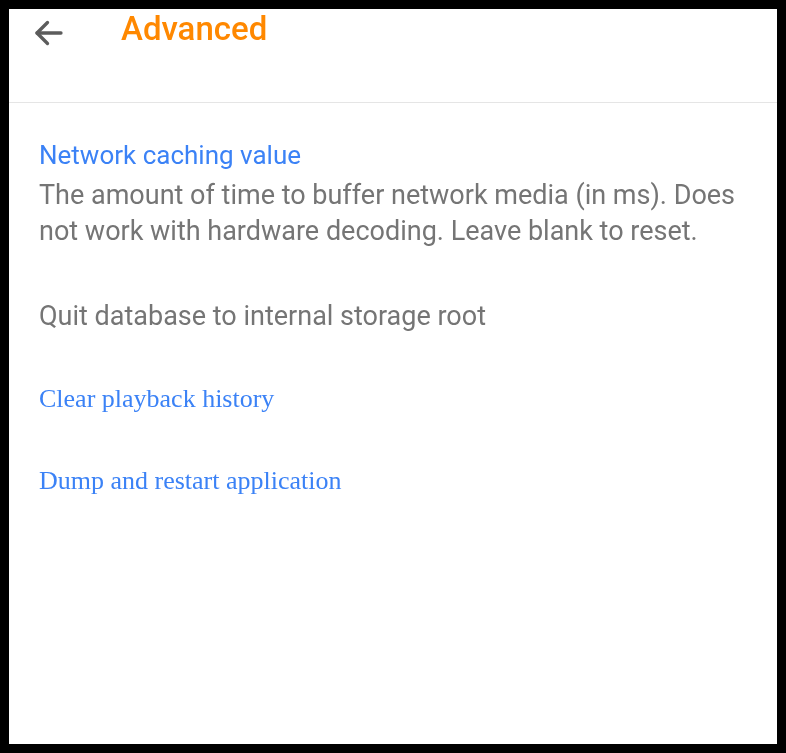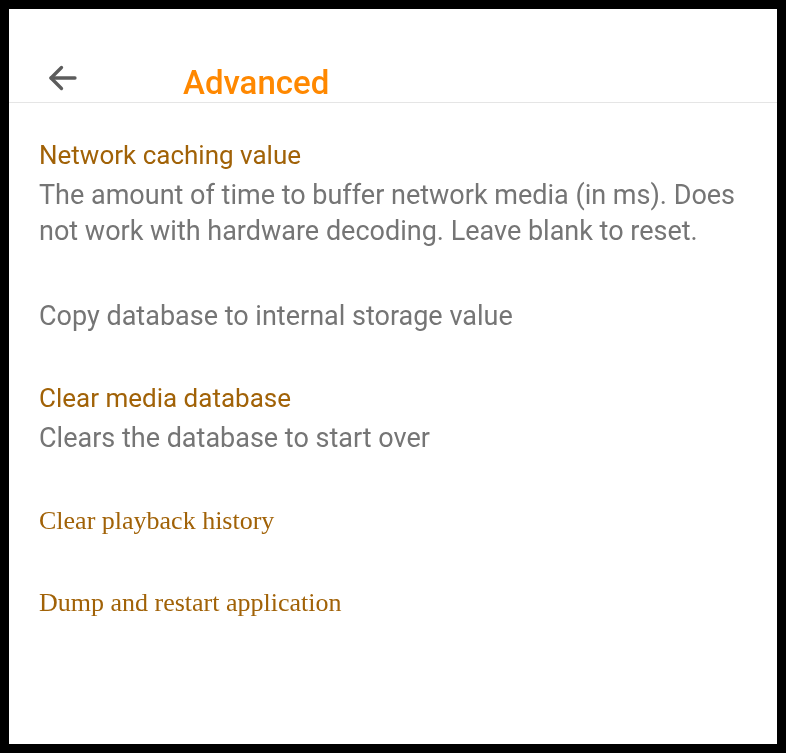--- a/index.html
+++ b/index.html
@@ -17,25 +17,24 @@
     .frame {
       background: #fff;
       width: 768px;
       height: 735px;
       margin: 9px;
       display: flex;
       flex-direction: column;
     }
     .header {
       display: flex;
-      align-items: flex-end;
+      align-items: flex-start;
       height: 94px;
-      padding-left: 30px;
+      padding-left: 16px;
       border-bottom: 1px solid #e5e5e5;
-      gap: 48px;
     }
     .back-button {
       width: 48px;
       height: 48px;
       display: flex;
       align-items: center;
       justify-content: center;
       cursor: pointer;
       color: #5c5c5c;
     }
@@ -51,21 +50,21 @@
     }
     .content {
       padding-top: 12px;
     }
     .setting-item {
       padding: 24px 30px;
       cursor: pointer;
     }
     .setting-title {
       font-size: 26px;
-      color: #a16207;
+      color: #3b82f6;
       line-height: 1.3;
       margin-bottom: 4px;
     }
     .setting-description {
       font-size: 27px;
       color: #757575;
       line-height: 1.35;
     }
     .setting-item.no-desc .setting-title {
       margin-bottom: 0;
@@ -87,27 +86,23 @@
   </div>
 
   <div class="content">
 
     <div class="setting-item">
       <div class="setting-title">Network caching value</div>
       <div class="setting-description">The amount of time to buffer network media (in ms). Does not work with hardware decoding. Leave blank to reset.</div>
     </div>
 
     <div class="setting-item">
-      <div class="setting-description">Copy database to internal storage value</div>
+      <div class="setting-description">Quit database to internal storage root</div>
     </div>
 
-    <div class="setting-item">
-      <div class="setting-title">Clear media database</div>
-      <div class="setting-description">Clears the database to start over</div>
-    </div>
 
     <div class="setting-item no-desc">
       <div class="setting-title">Clear playback history</div>
     </div>
 
     <div class="setting-item no-desc">
       <div class="setting-title">Dump and restart application</div>
     </div>
 
   </div>

